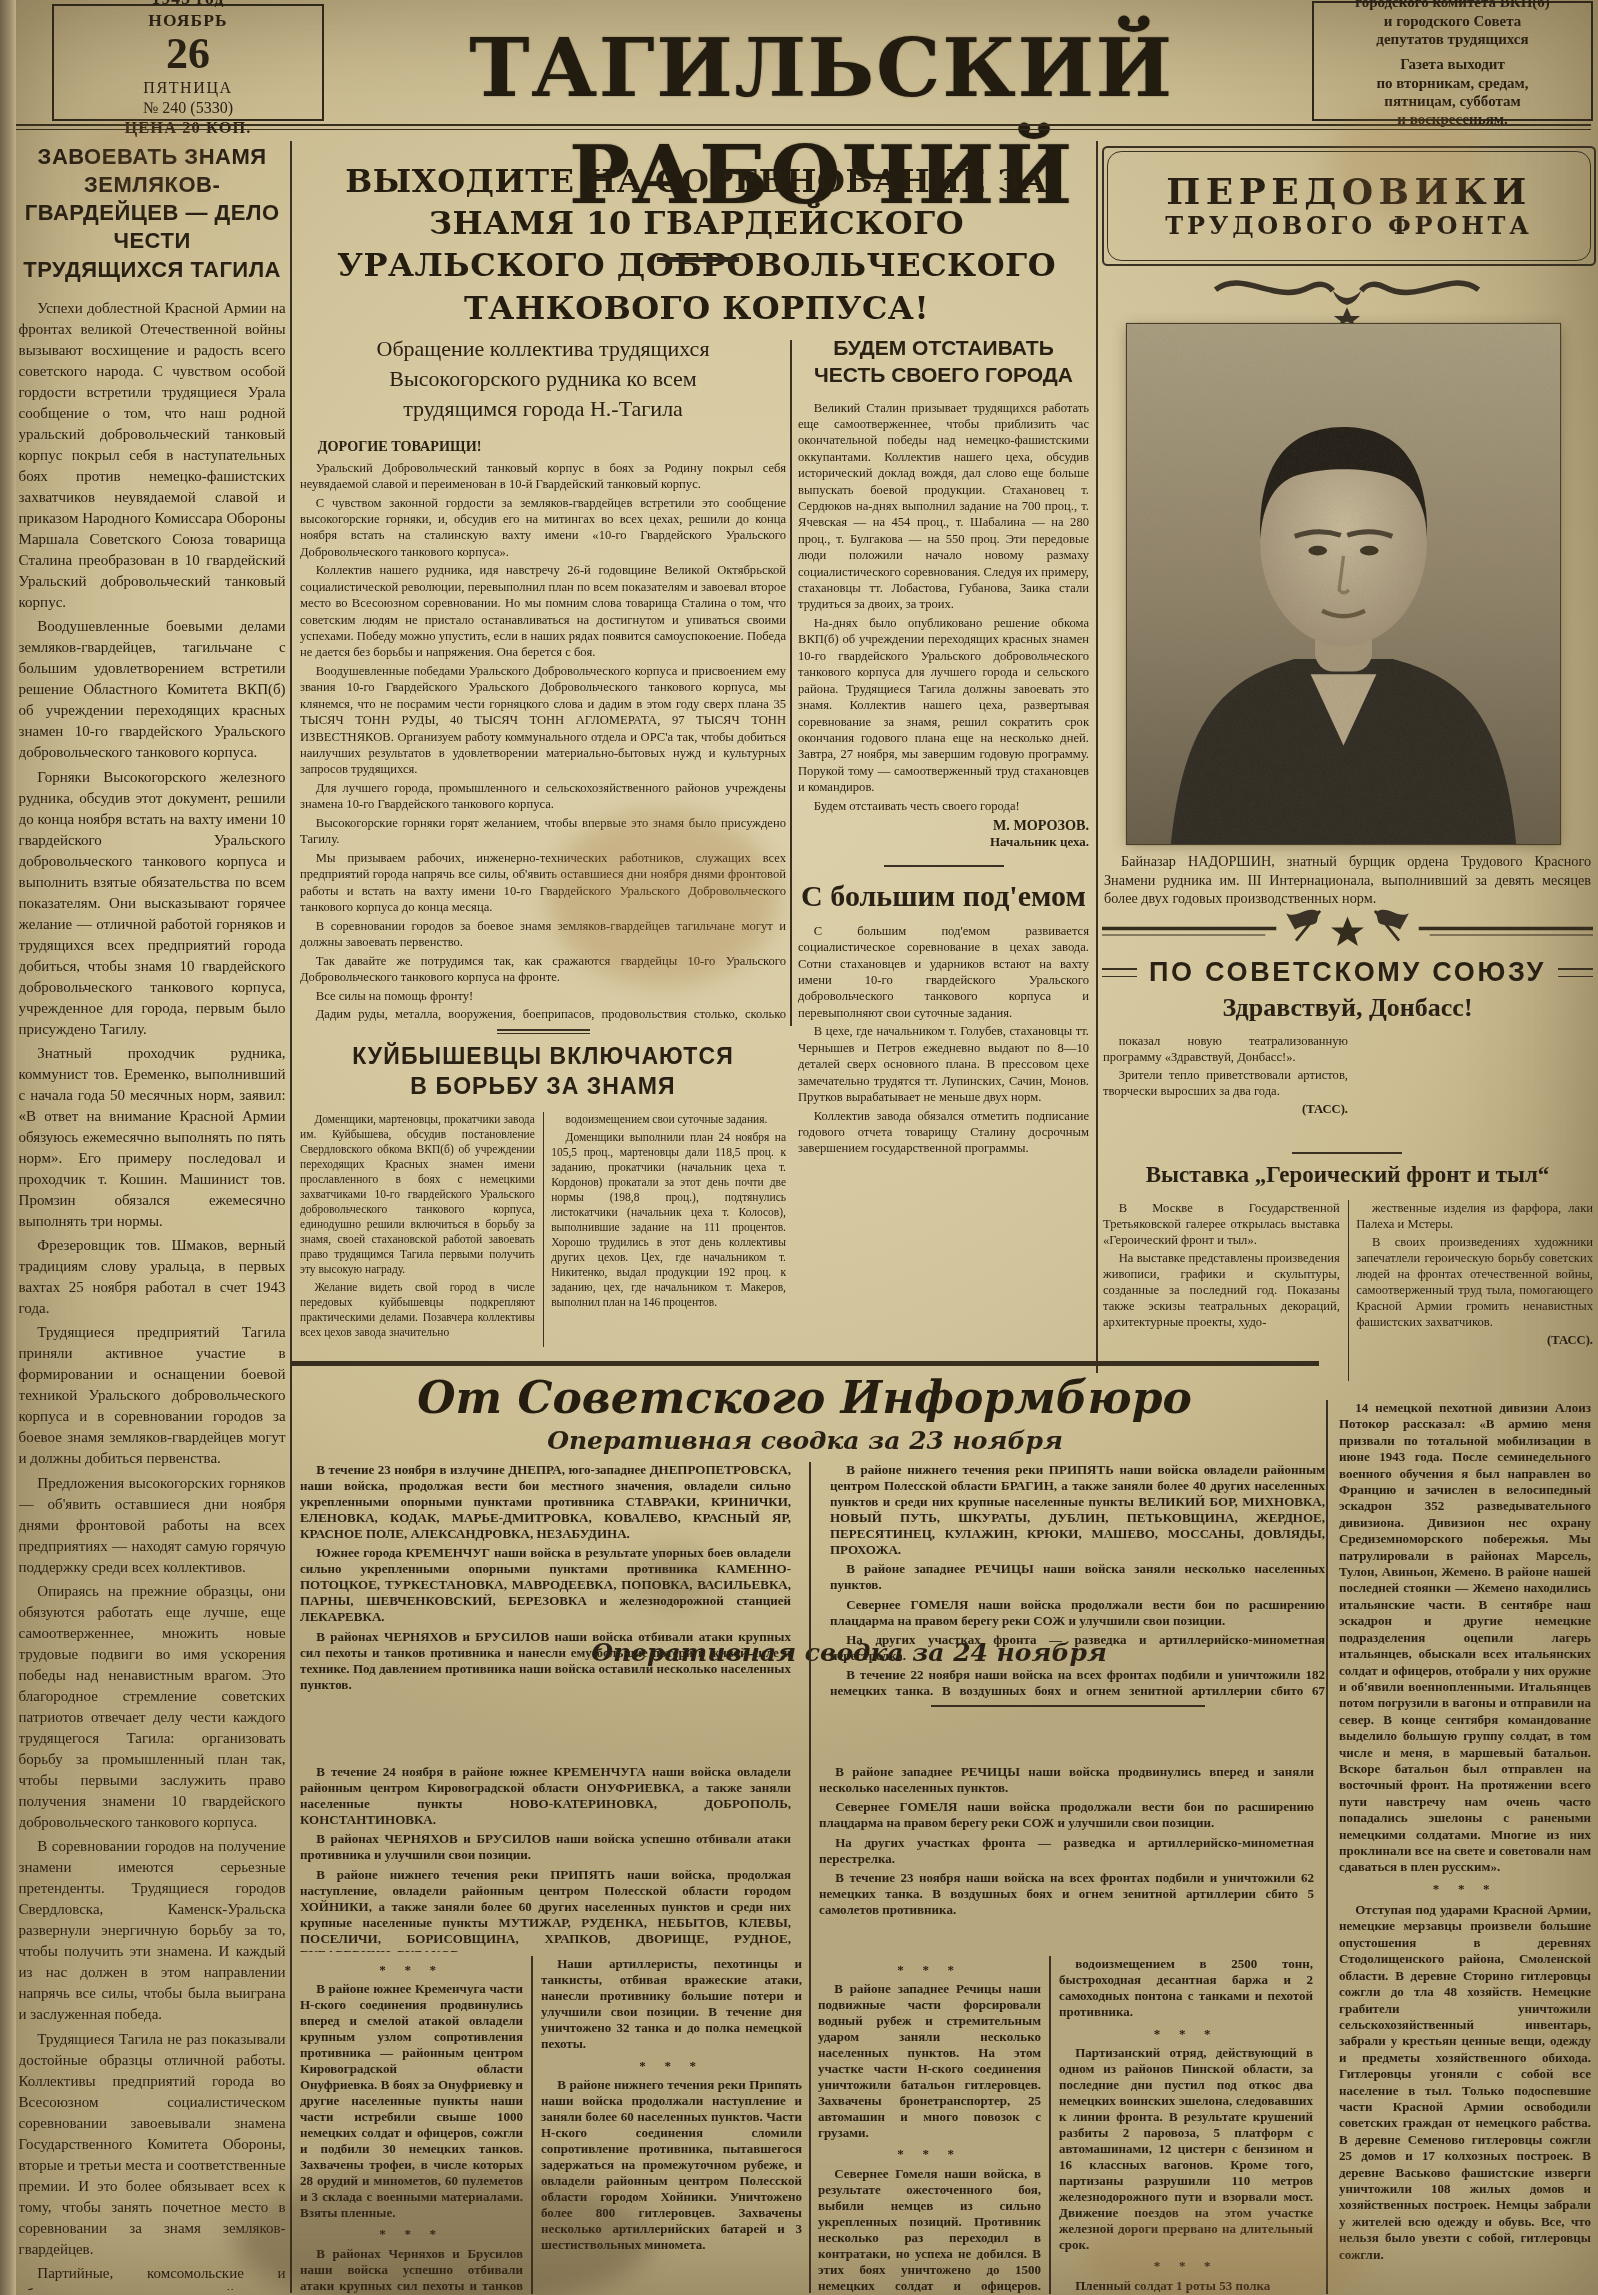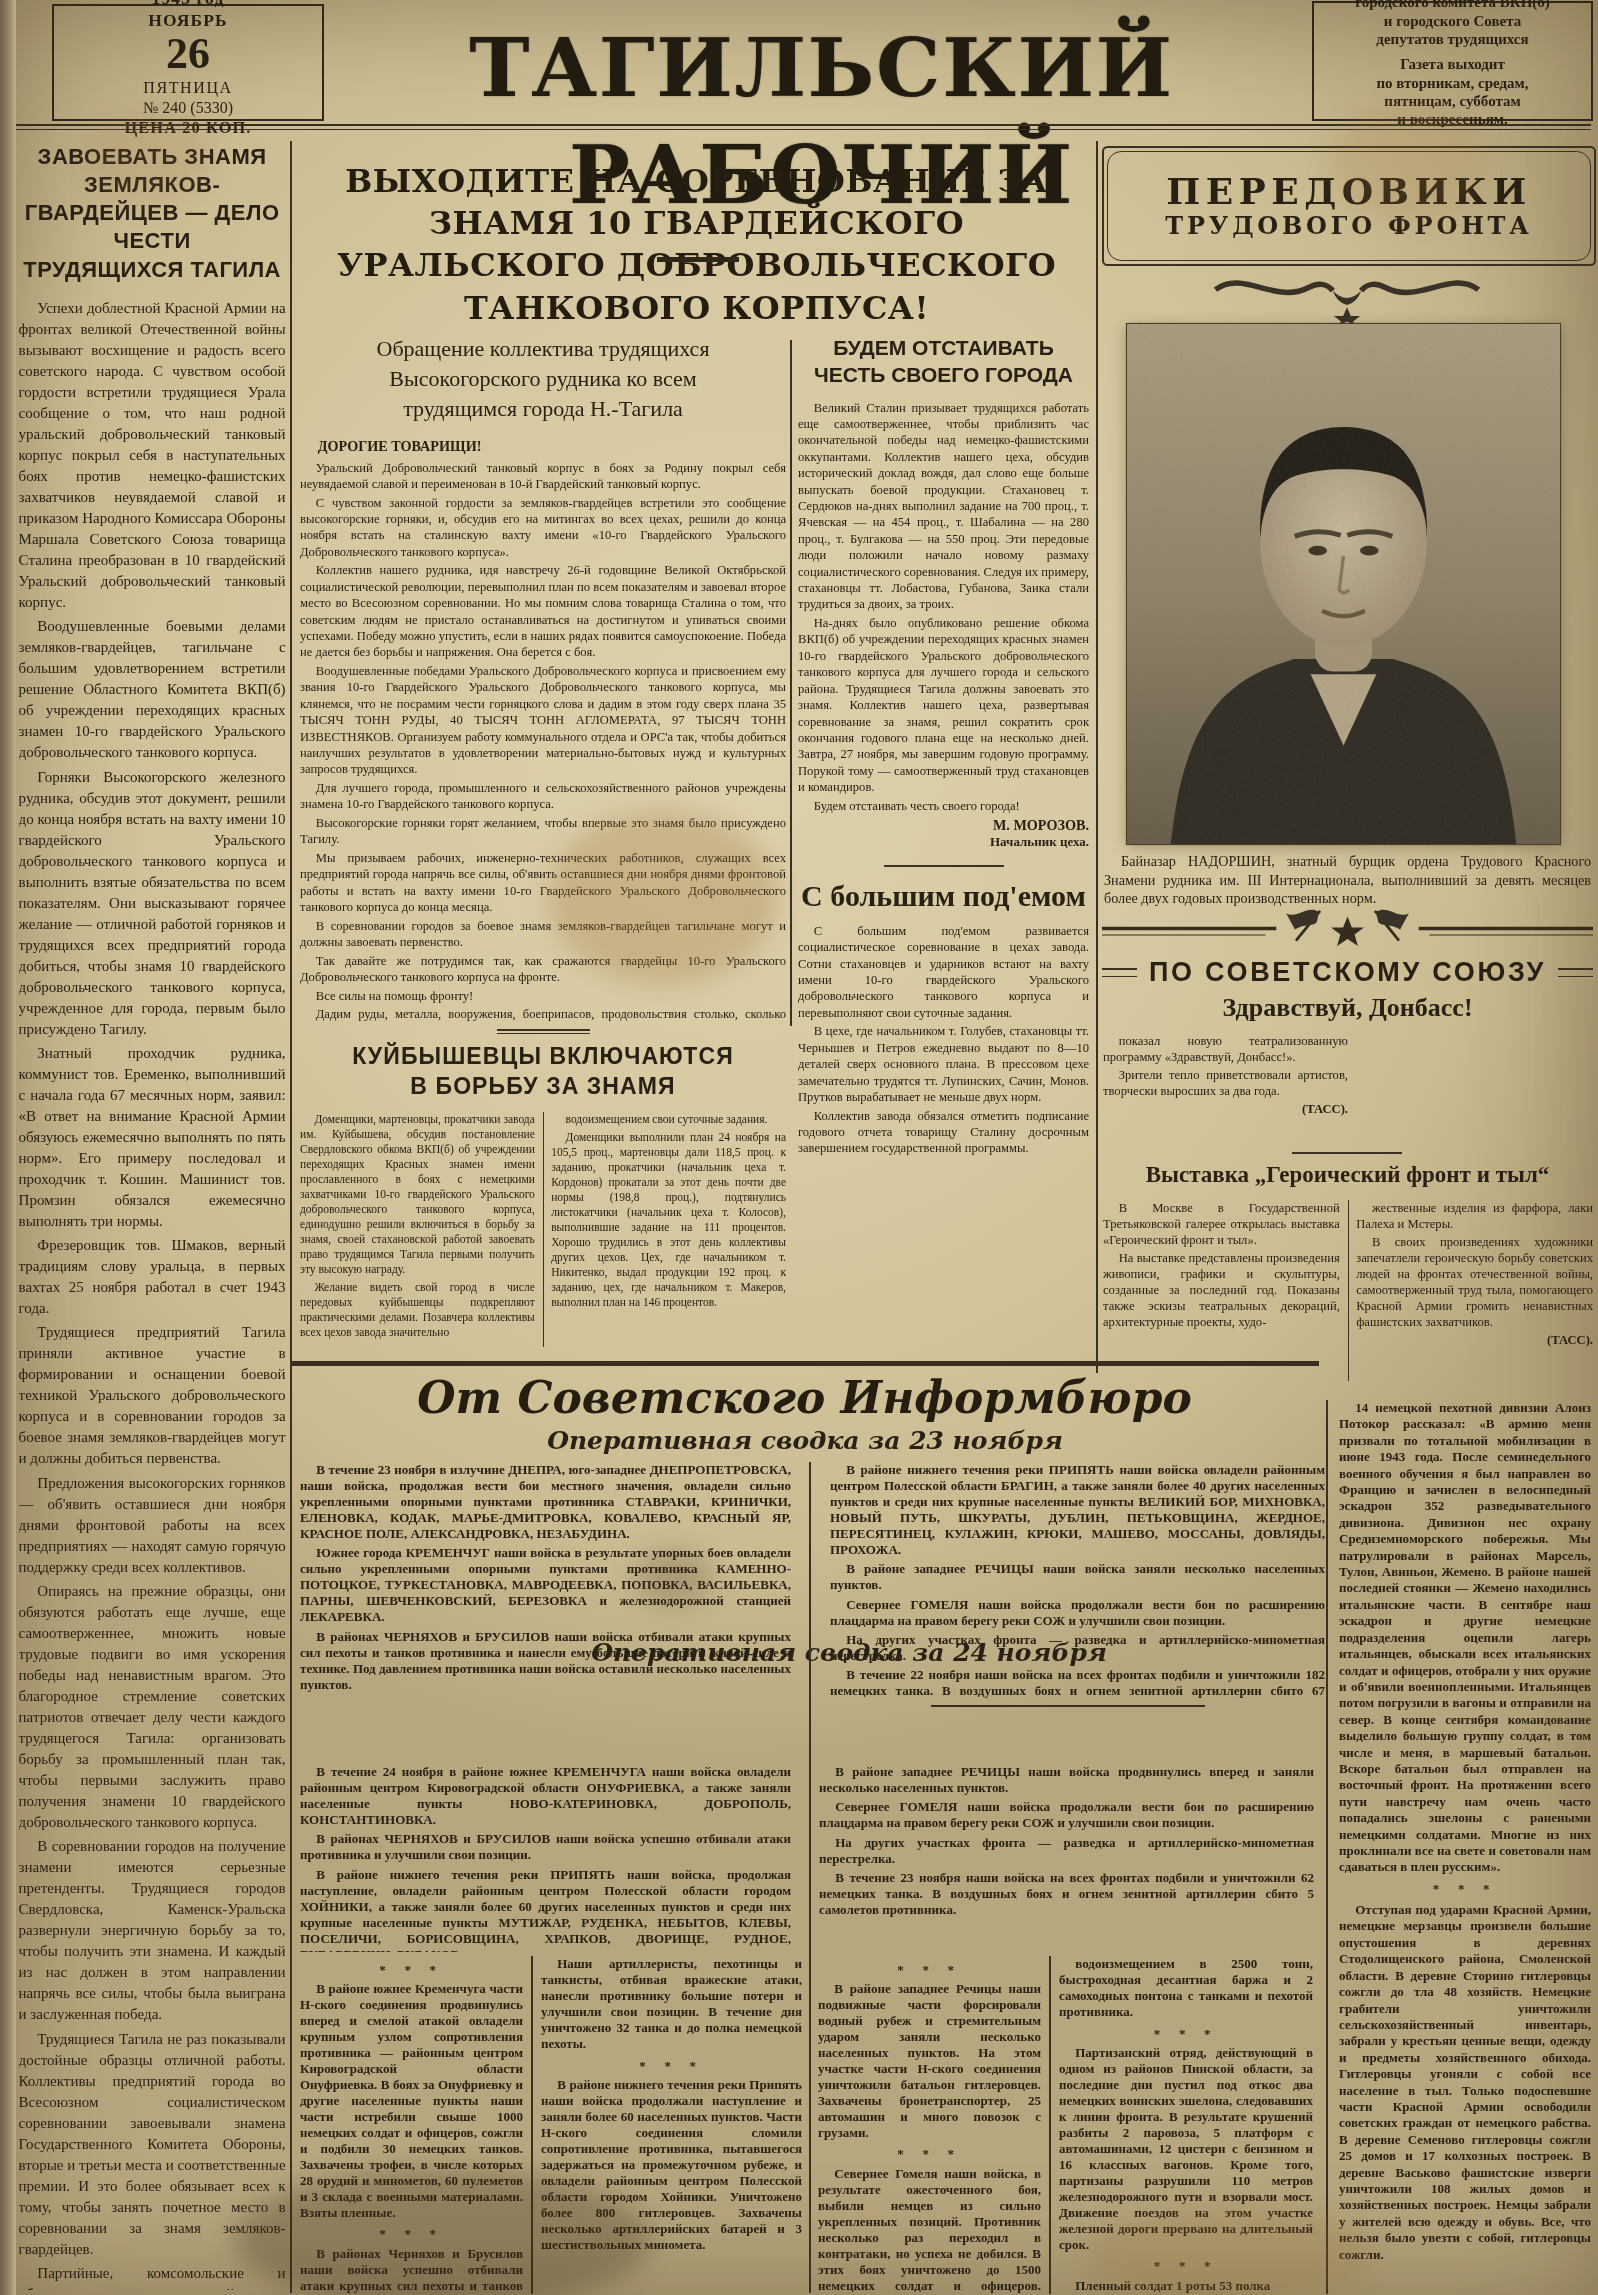--- a/index.html
+++ b/index.html
@@ -155,21 +155,21 @@
   <div class="rule-h" style="left:16.4px;top:129px;width:1575px;height:1.1px;"></div>
 
   <div class="col left-art">
     <div class="left-head" style="white-space: pre-line;">ЗАВОЕВАТЬ ЗНАМЯ ЗЕМЛЯКОВ-
 ГВАРДЕЙЦЕВ — ДЕЛО ЧЕСТИ
 ТРУДЯЩИХСЯ ТАГИЛА</div>
     <div>
         <p class="para">Успехи доблестной Красной Армии на фронтах великой Отечественной войны вызывают восхищение и радость всего советского народа. С чувством особой гордости встретили трудящиеся Урала сообщение о том, что наш родной уральский добровольческий танковый корпус покрыл себя в наступательных боях против немецко-фашистских захватчиков неувядаемой славой и приказом Народного Комиссара Обороны Маршала Советского Союза товарища Сталина преобразован в 10 гвардейский Уральский добровольческий танковый корпус.</p>
         <p class="para">Воодушевленные боевыми делами земляков-гвардейцев, тагильчане с большим удовлетворением встретили решение Областного Комитета ВКП(б) об учреждении переходящих красных знамен 10-го гвардейского Уральского добровольческого танкового корпуса.</p>
         <p class="para">Горняки Высокогорского железного рудника, обсудив этот документ, решили до конца ноября встать на вахту имени 10 гвардейского Уральского добровольческого танкового корпуса и выполнить взятые обязательства по всем показателям. Они высказывают горячее желание — отличной работой горняков и трудящихся всех предприятий города добиться, чтобы знамя 10 гвардейского добровольческого танкового корпуса, учрежденное для города, первым было присуждено Тагилу.</p>
-        <p class="para">Знатный проходчик рудника, коммунист тов. Еременко, выполнивший с начала года 67 месячных норм, заявил: «В ответ на внимание Красной Армии обязуюсь ежемесячно выполнять по пять норм». Его примеру последовал и проходчик т. Кошин. Машинист тов. Промзин обязался ежемесячно выполнять три нормы.</p>
+        <p class="para">Знатный проходчик рудника, коммунист тов. Еременко, выполнивший с начала года 50 месячных норм, заявил: «В ответ на внимание Красной Армии обязуюсь ежемесячно выполнять по пять норм». Его примеру последовал и проходчик т. Кошин. Машинист тов. Промзин обязался ежемесячно выполнять три нормы.</p>
         <p class="para">Фрезеровщик тов. Шмаков, верный традициям слову уральца, в первых вахтах 25 ноября работал в счет 1943 года.</p>
         <p class="para">Трудящиеся предприятий Тагила приняли активное участие в формировании и оснащении боевой техникой Уральского добровольческого корпуса и в соревновании городов за боевое знамя земляков-гвардейцев могут и должны добиться первенства.</p>
         <p class="para">Предложения высокогорских горняков — об'явить оставшиеся дни ноября днями фронтовой работы на всех предприятиях — находят самую горячую поддержку среди всех коллективов.</p>
         <p class="para">Опираясь на прежние образцы, они обязуются работать еще лучше, еще самоотверженнее, множить новые трудовые подвиги во имя ускорения победы над ненавистным врагом. Это благородное стремление советских патриотов отвечает делу чести каждого трудящегося Тагила: организовать борьбу за промышленный план так, чтобы первыми заслужить право получения знамени 10 гвардейского добровольческого танкового корпуса.</p>
         <p class="para">В соревновании городов на получение знамени имеются серьезные претенденты. Трудящиеся городов Свердловска, Каменск-Уральска развернули энергичную борьбу за то, чтобы получить эти знамена. И каждый из нас должен в этом направлении напрячь все силы, чтобы была выиграна и заслуженная победа.</p>
         <p class="para">Трудящиеся Тагила не раз показывали достойные образцы отличной работы. Коллективы предприятий города во Всесоюзном социалистическом соревновании завоевывали знамена Государственного Комитета Обороны, вторые и третьи места и соответственные премии. И это более обязывает всех к тому, чтобы занять почетное место в соревновании за знамя земляков-гвардейцев.</p>
         <p class="para">Партийные, комсомольские и общественные организации сейчас все силы должны приложить к массово-организационной работе, к тому, чтобы успешнее решить поставленную задачу. Множить опыт передовиков, всемерно расширять социалистическое соревнование, трудиться так, как сражаются гвардейцы 10 Уральского добровольческого танкового корпуса на фронте.</p>
       </div>
   </div>
   <div class="rule-v" style="left:290px;top:141px;height:2152px;"></div>

